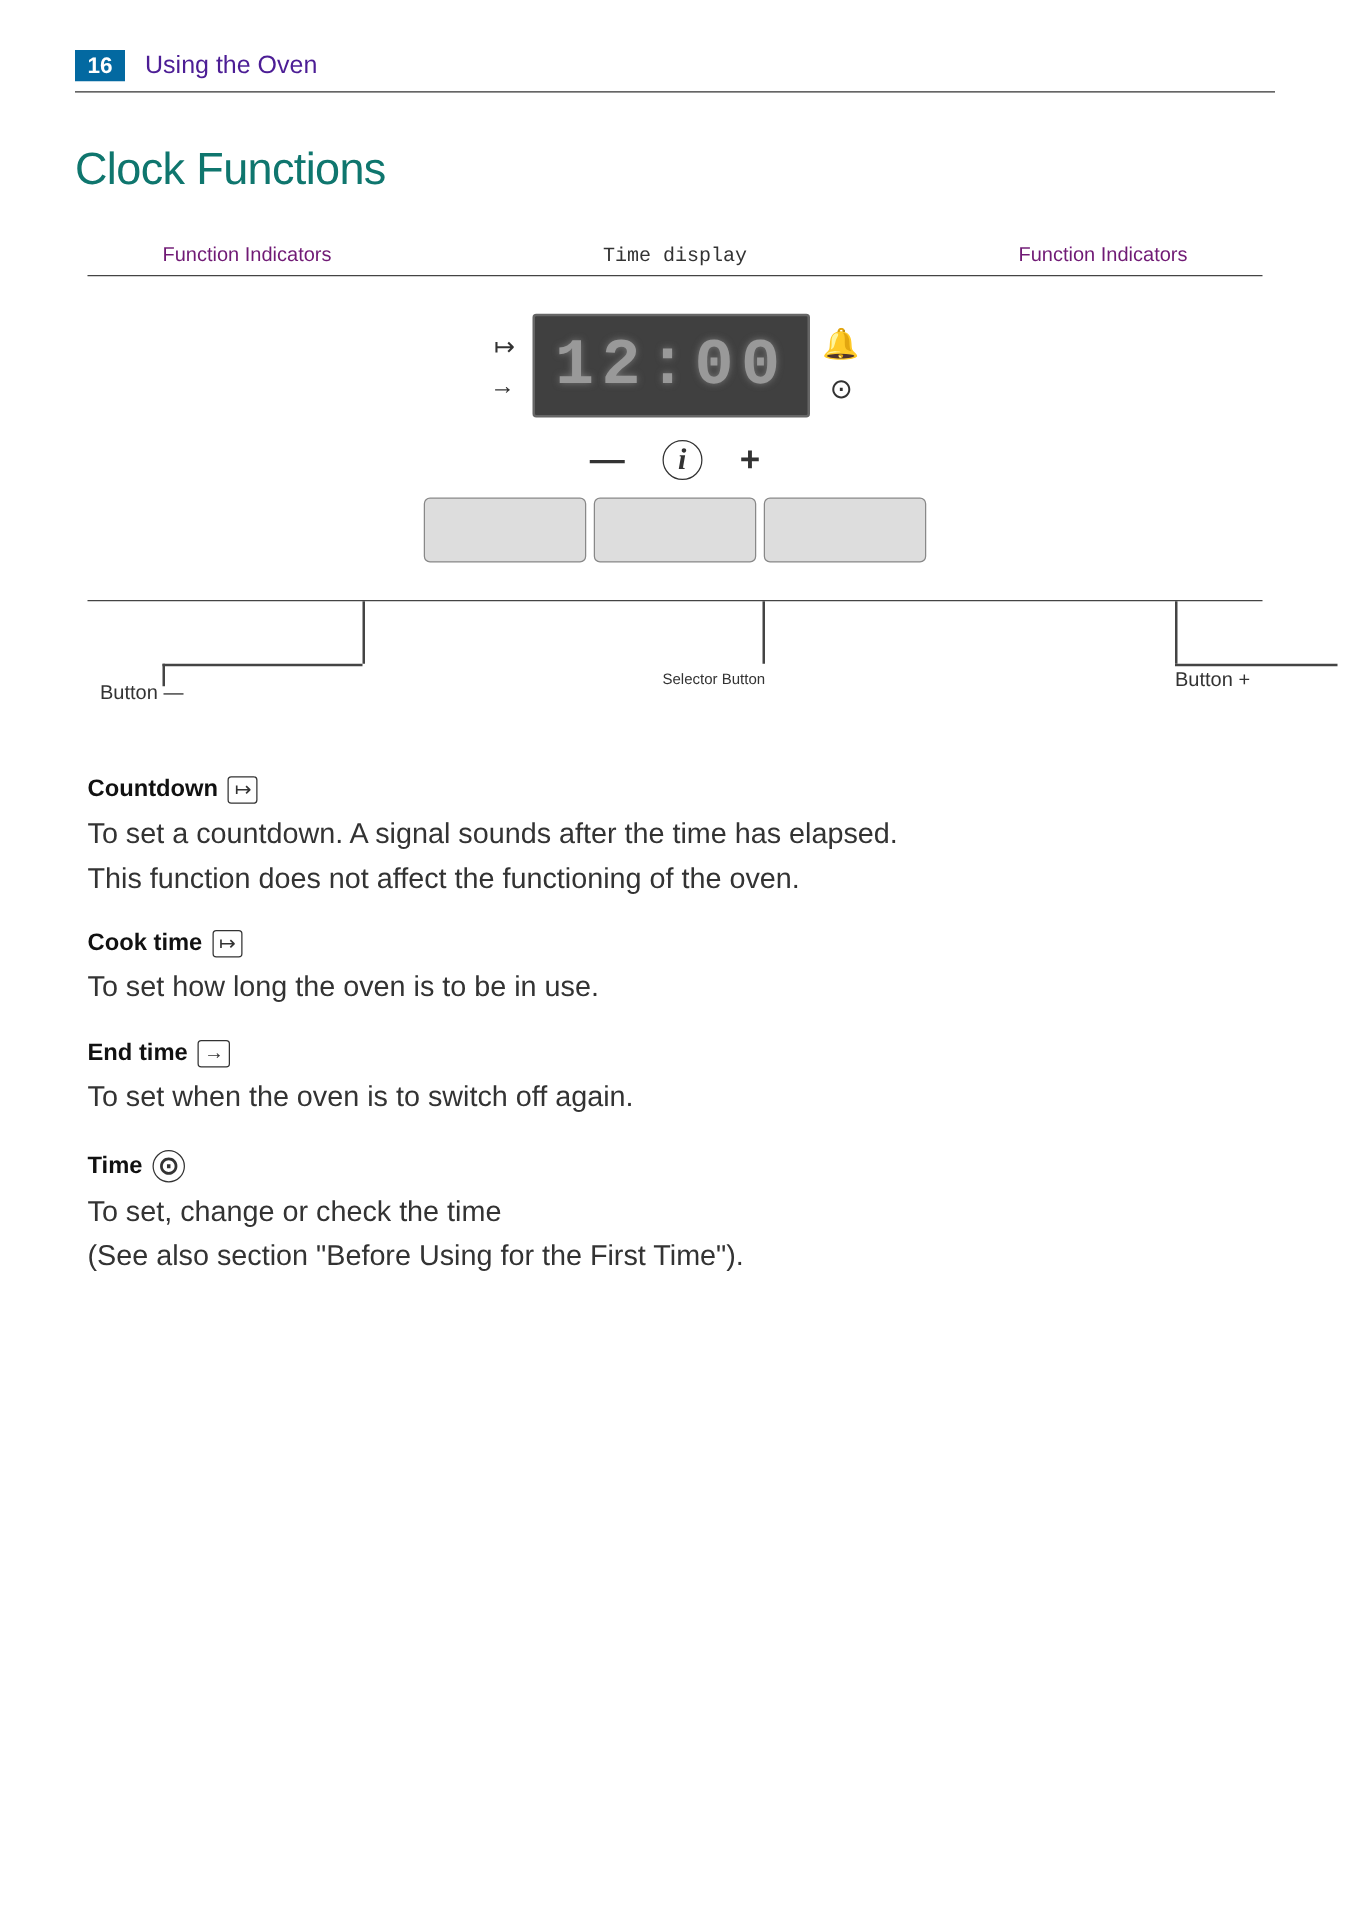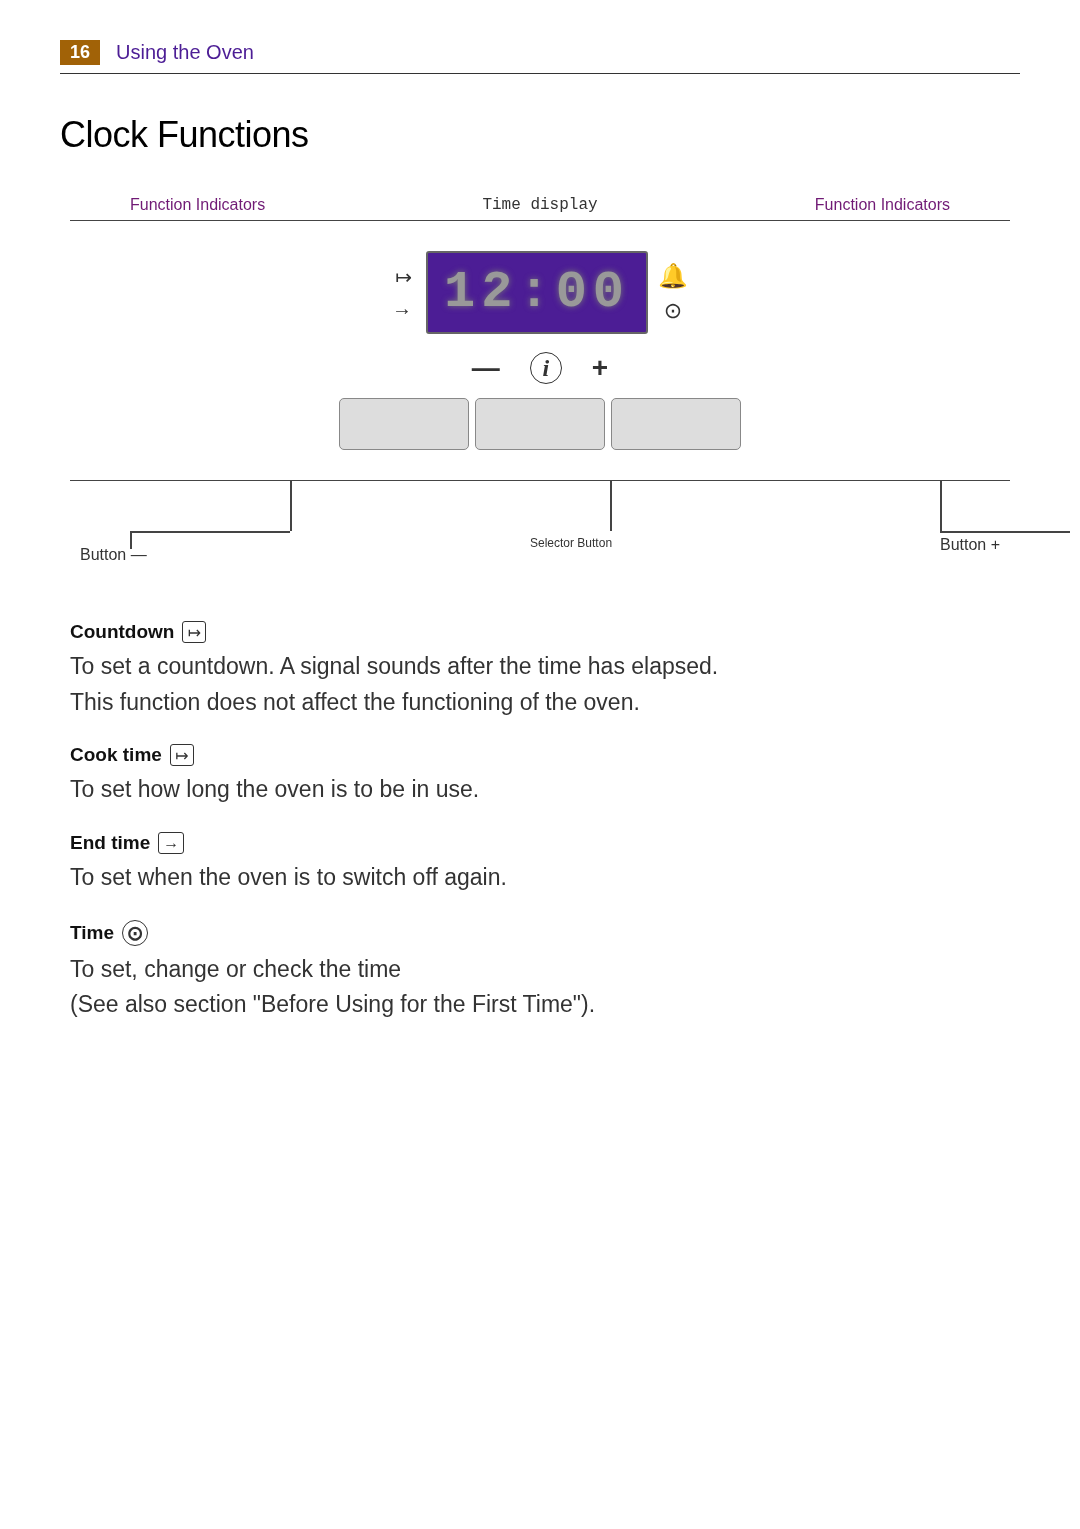--- a/index.html
+++ b/index.html
@@ -20,37 +20,37 @@
 
     
     .header {
       display: flex;
       align-items: center;
       border-bottom: 1px solid #333;
       padding-bottom: 8px;
       margin-bottom: 40px;
     }
     .header-page-num {
-      background: #a16207;
+      background: #0369a1;
       color: #fff;
       font-size: 18px;
       font-weight: bold;
       padding: 2px 10px;
       margin-right: 16px;
     }
     .header-title {
       font-size: 20px;
       color: #4c1d95;
     }
 
     
     .section-title {
       font-size: 36px;
       font-weight: 300;
-      color: #000000;
+      color: #0f766e;
       margin-bottom: 40px;
       letter-spacing: -0.5px;
     }
 
     
     .descriptions {
       margin-top: 50px;
       padding: 0 10px;
     }
 
@@ -143,21 +143,21 @@
       margin-right: 10px;
       padding-right: 4px;
     }
 
     .sym-arrow {
       font-size: 20px;
       color: #333;
     }
 
     .oven-display {
-      background: #4c1d95;
+      background: #404040;
       border: 2px solid #666;
       border-radius: 3px;
       padding: 10px 16px;
       display: flex;
       align-items: center;
       justify-content: center;
     }
 
     .oven-display-text {
       font-family: 'Courier New', monospace;

